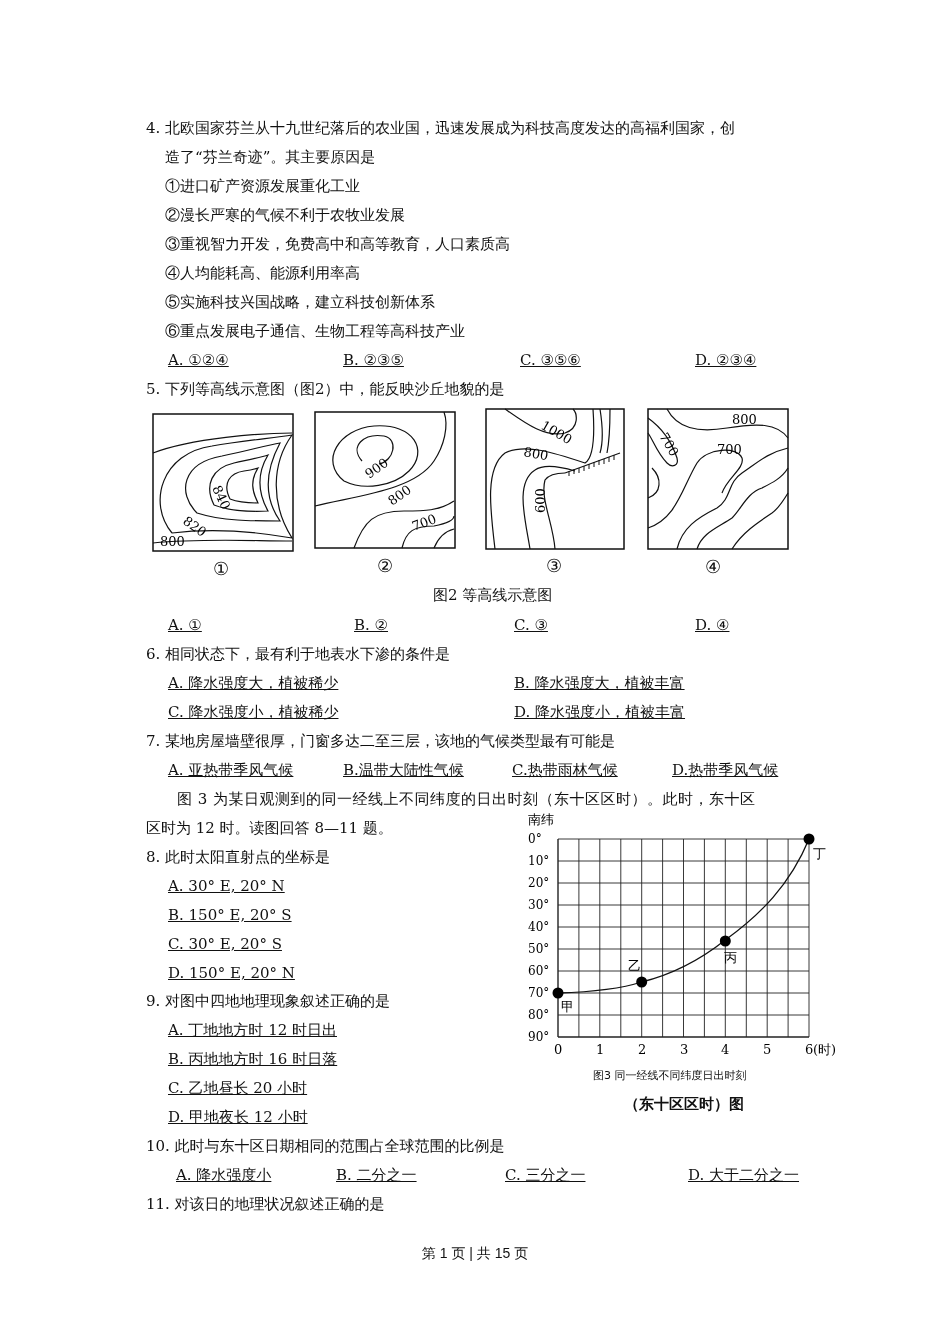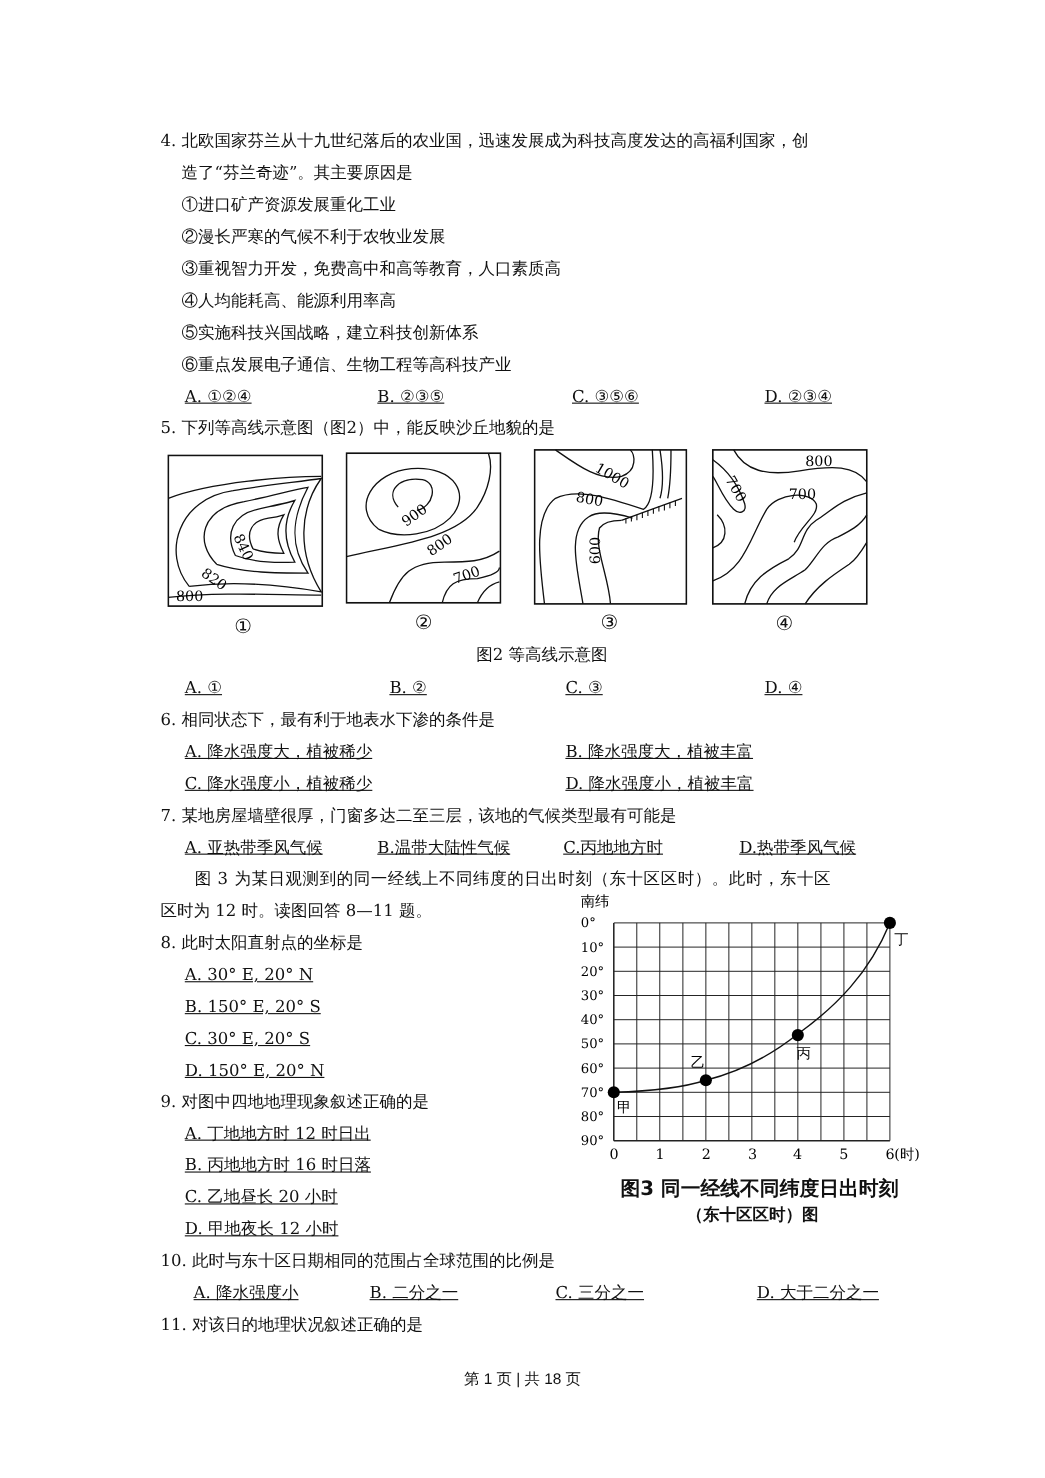--- a/index.html
+++ b/index.html
@@ -99,21 +99,21 @@
 
 <div class="ln q" style="top:644px">6.  相同状态下，最有利于地表水下渗的条件是</div>
 <div class="opt" style="left:168px;top:673px">A.  降水强度大，植被稀少</div>
 <div class="opt" style="left:514px;top:673px">B.  降水强度大，植被丰富</div>
 <div class="opt" style="left:168px;top:702px">C.  降水强度小，植被稀少</div>
 <div class="opt" style="left:514px;top:702px">D.  降水强度小，植被丰富</div>
 
 <div class="ln q" style="top:731px">7.  某地房屋墙壁很厚，门窗多达二至三层，该地的气候类型最有可能是</div>
 <div class="opt" style="left:168px;top:760px">A.  亚热带季风气候</div>
 <div class="opt" style="left:343px;top:760px">B.温带大陆性气候</div>
-<div class="opt" style="left:512px;top:760px">C.丙地地方时</div>
+<div class="opt" style="left:512px;top:760px">C.热带雨林气候</div>
 <div class="opt" style="left:672px;top:760px">D.热带季风气候</div>
 
 <div class="ln" style="left:177px;top:789px;letter-spacing:0.5px">图 3 为某日观测到的同一经线上不同纬度的日出时刻（东十区区时）。此时，东十区</div>
 <div class="ln" style="left:146px;top:818px">区时为 12 时。读图回答 8—11 题。</div>
 
 <div class="ln q" style="top:847px">8.  此时太阳直射点的坐标是</div>
 <div class="opt" style="left:168px;top:876px">A.  30° E,  20° N</div>
 <div class="opt" style="left:168px;top:905px">B.  150° E,  20° S</div>
 <div class="opt" style="left:168px;top:934px">C.  30° E,  20° S</div>
 <div class="opt" style="left:168px;top:963px">D.  150° E,  20° N</div>
@@ -183,24 +183,24 @@
   <circle cx="205.3" cy="131" r="5.5" fill="#000"></circle>
   <circle cx="289" cy="29" r="5.5" fill="#000"></circle>
   <g font-size="13">
     <text x="41" y="201">甲</text>
     <text x="108" y="160">乙</text>
     <text x="204" y="152">丙</text>
     <text x="293" y="48">丁</text>
   </g>
 </svg>
 
-<div class="cap" style="left:553px;top:1068px;font-size:18px;font-weight:bold;font-family:'DejaVu Sans','Liberation Sans',sans-serif">图3   同一经线不同纬度日出时刻</div>
+<div class="cap" style="left:582px;top:1068px;font-size:11px;font-weight:normal;font-family:'DejaVu Sans','Liberation Sans',sans-serif">图3   同一经线不同纬度日出时刻</div>
 <div class="cap" style="left:613px;top:1095px;font-size:15px;font-weight:bold;font-family:'DejaVu Sans','Liberation Sans',sans-serif">（东十区区时）图</div>
 
 <div class="ln q" style="top:1136px">10.  此时与东十区日期相同的范围占全球范围的比例是</div>
 <div class="opt" style="left:176px;top:1165px">A.  降水强度小</div>
 <div class="opt" style="left:336px;top:1165px">B.  二分之一</div>
 <div class="opt" style="left:505px;top:1165px">C.  三分之一</div>
 <div class="opt" style="left:688px;top:1165px">D.  大于二分之一</div>
 
 <div class="ln q" style="top:1194px">11.  对该日的地理状况叙述正确的是</div>
 
-<div class="footer">第 1 页 | 共 18 页</div>
+<div class="footer">第 1 页 | 共 15 页</div>
 
 </body></html>

